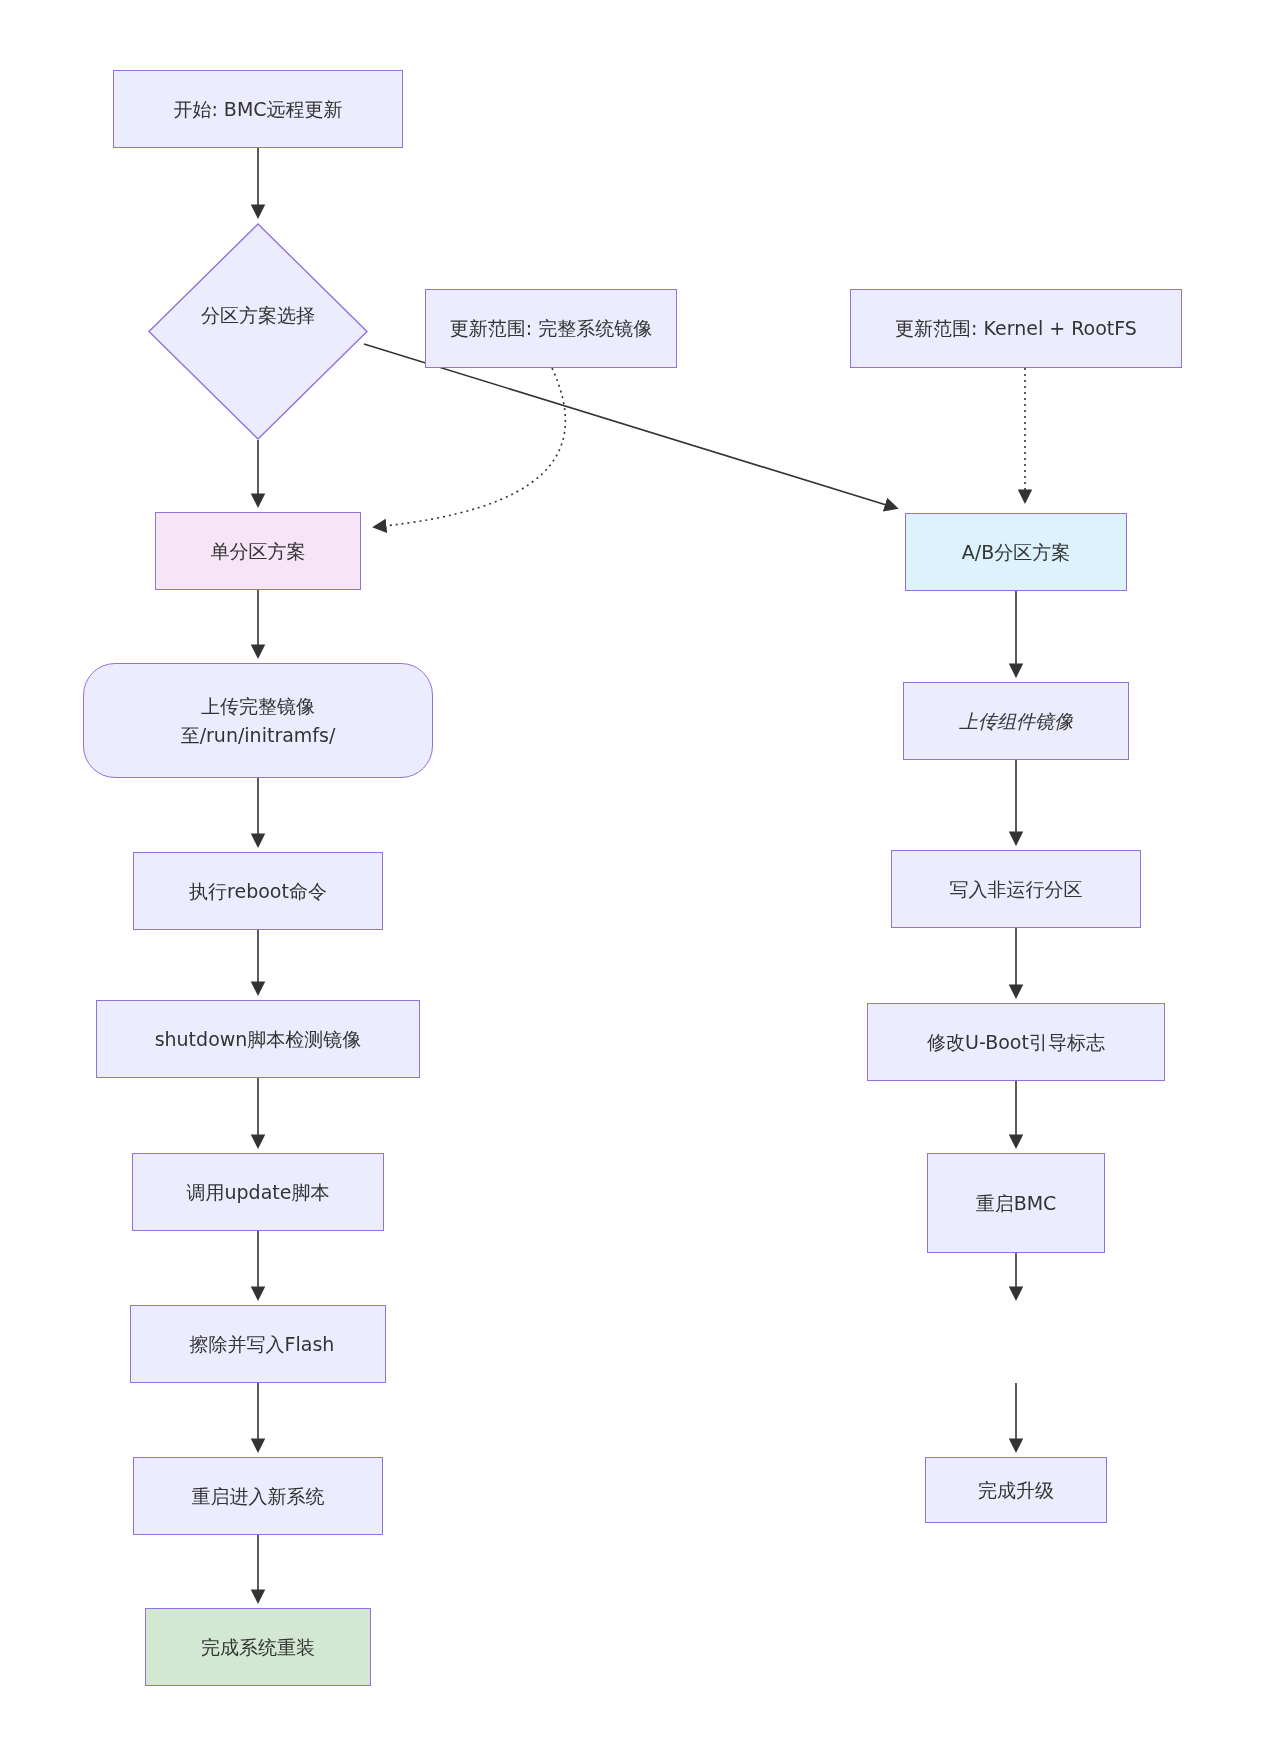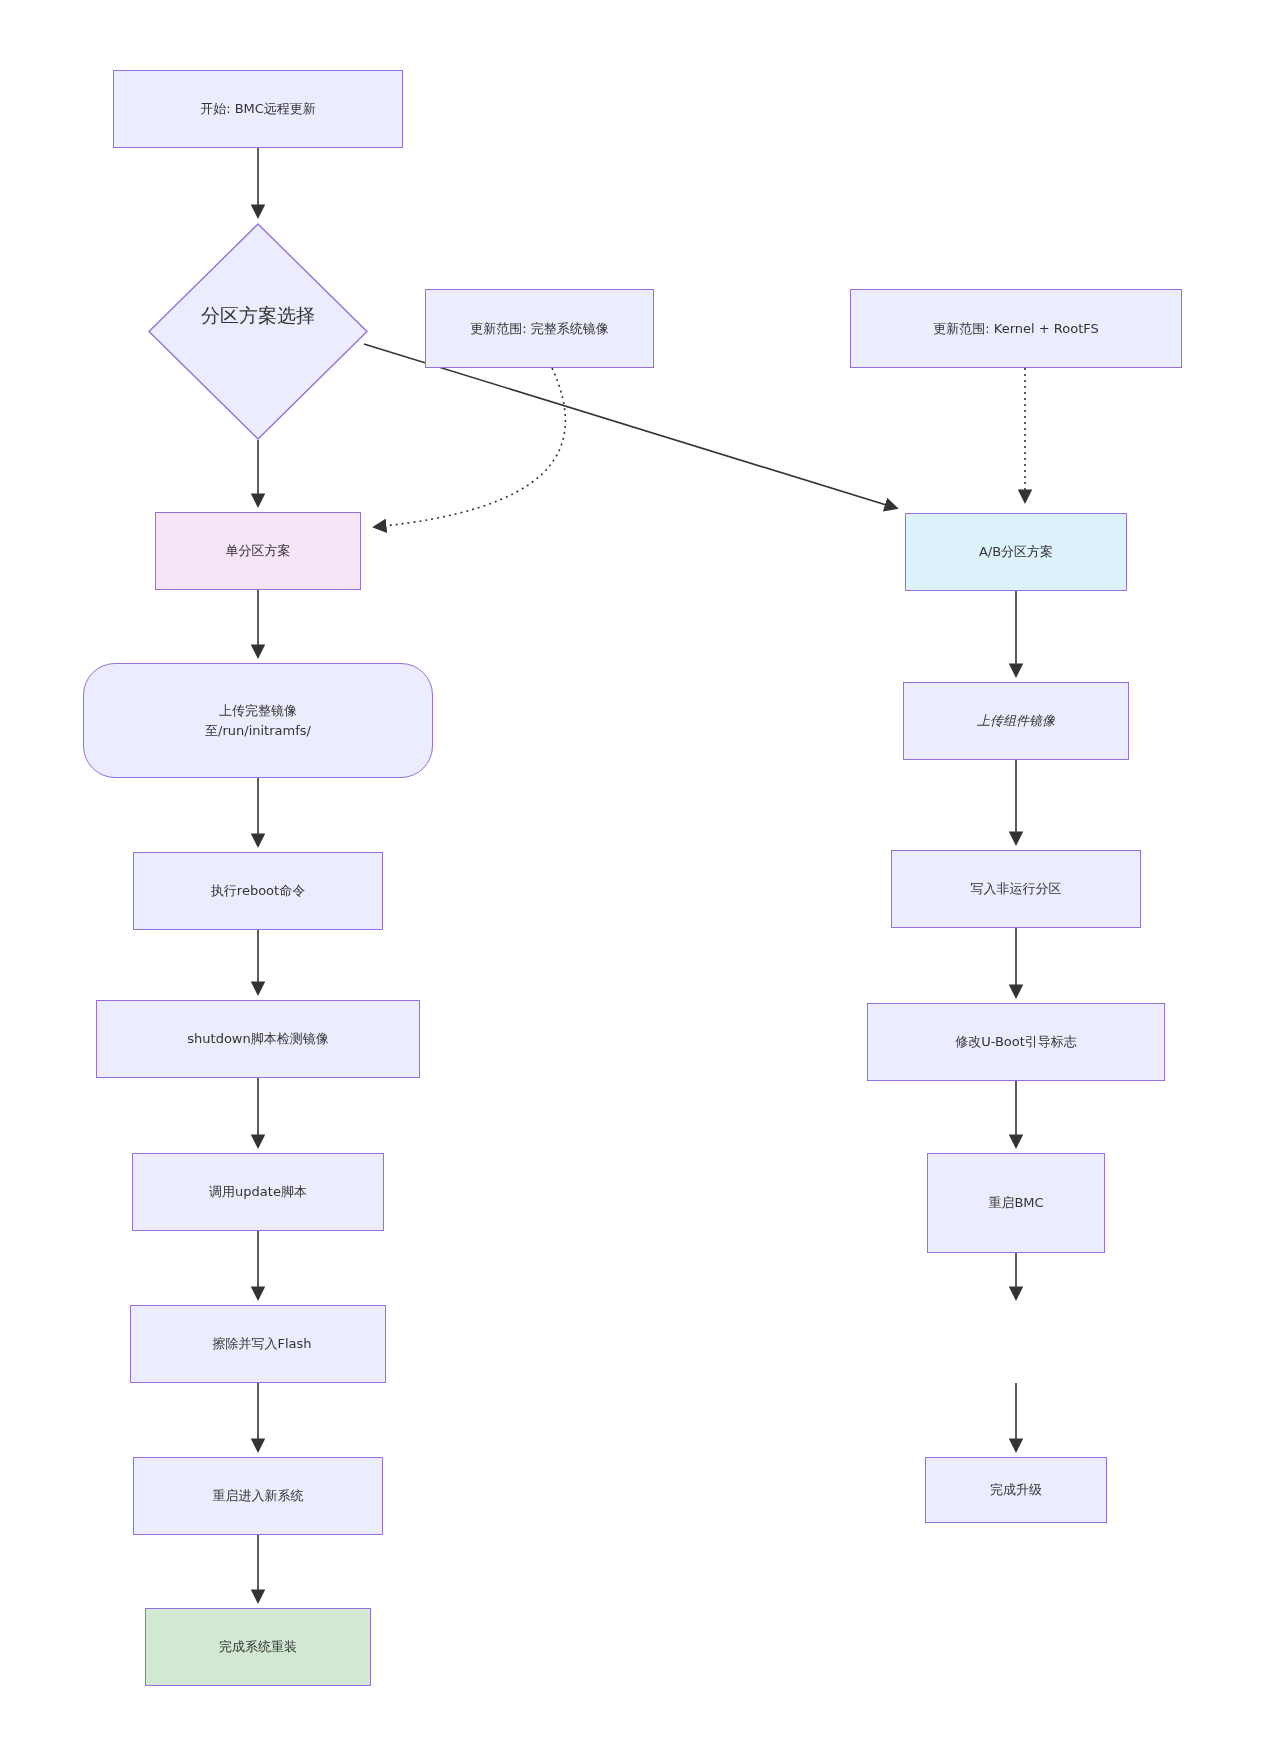--- a/index.html
+++ b/index.html
@@ -38,21 +38,21 @@
   .node {
     position: absolute;
     box-sizing: border-box;
     display: flex;
     flex-direction: column;
     align-items: center;
     justify-content: center;
     text-align: left;
     background: var(--node-fill, #ECECFF);
     border: 1.4px solid var(--node-border, #9370DB);
-    font-size: 13px;
+    font-size: 19px;
     line-height: 1.5;
     color: var(--text, #333333);
   }
   .node.pink  { background: var(--single-fill, #F5E5F6); }
   .node.blue  { background: var(--ab-fill, #DCF2FC); }
   .node.green { background: var(--done-fill, #D2E8D3); }
   .diamond-label {
     position: absolute;
     display: flex;
     align-items: flex-start;
@@ -101,21 +101,21 @@
   </svg>
 
   <div class="node" style="left:113px; top:70px; width:290px; height:78px;">
     <span>开始: BMC远程更新</span>
   </div>
 
   <div class="diamond-label" style="left:148px; top:303px; width:220px; height:56px;">
     <span>分区方案选择</span>
   </div>
 
-  <div class="node" style="left:425px; top:289px; width:229px; height:79px;">
+  <div class="node" style="left:425px; top:289px; width:252px; height:79px;">
     <span>更新范围: 完整系统镜像</span>
   </div>
 
   <div class="node" style="left:850px; top:289px; width:332px; height:79px;">
     <span>更新范围: Kernel + RootFS</span>
   </div>
 
   <div class="node pink" style="left:155px; top:512px; width:206px; height:78px;">
     <span>单分区方案</span>
   </div>

